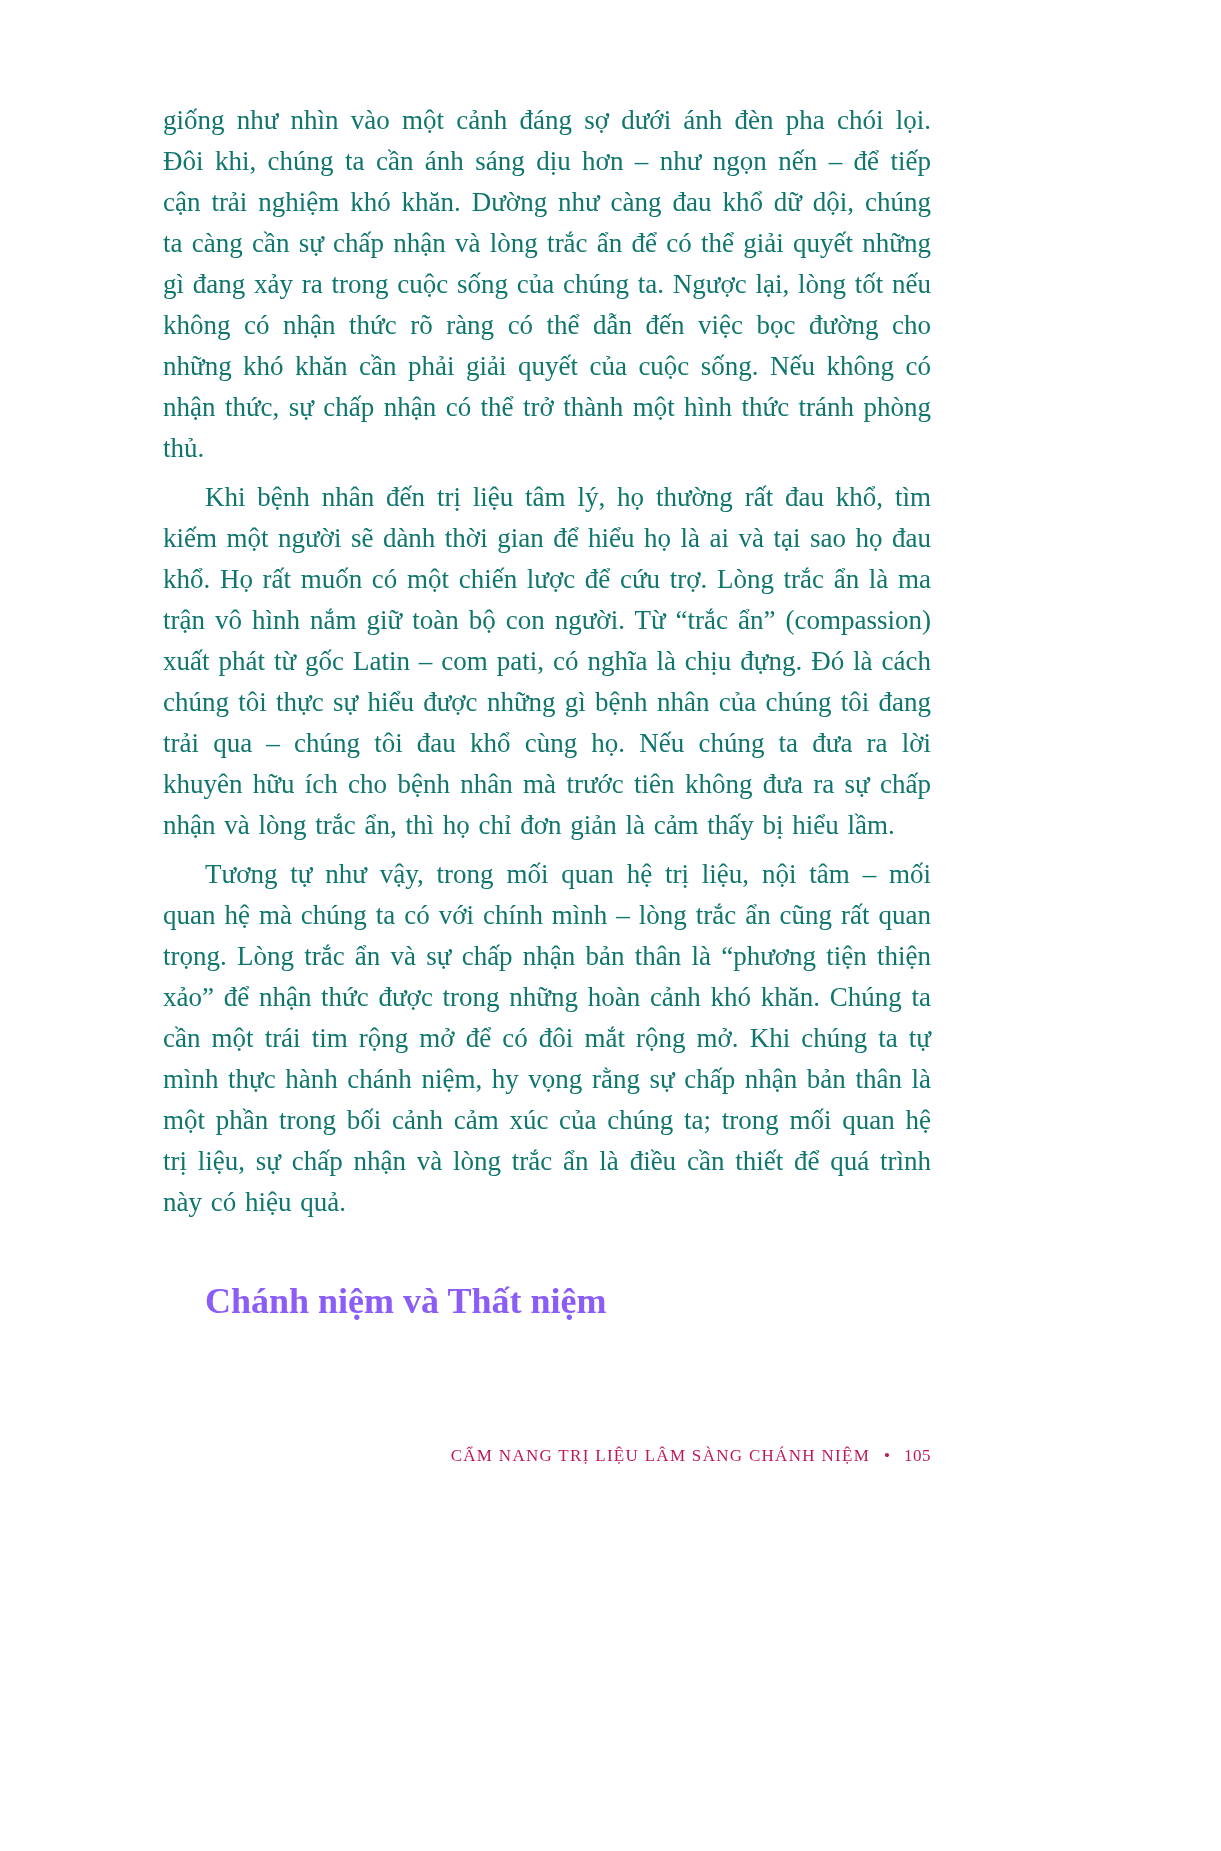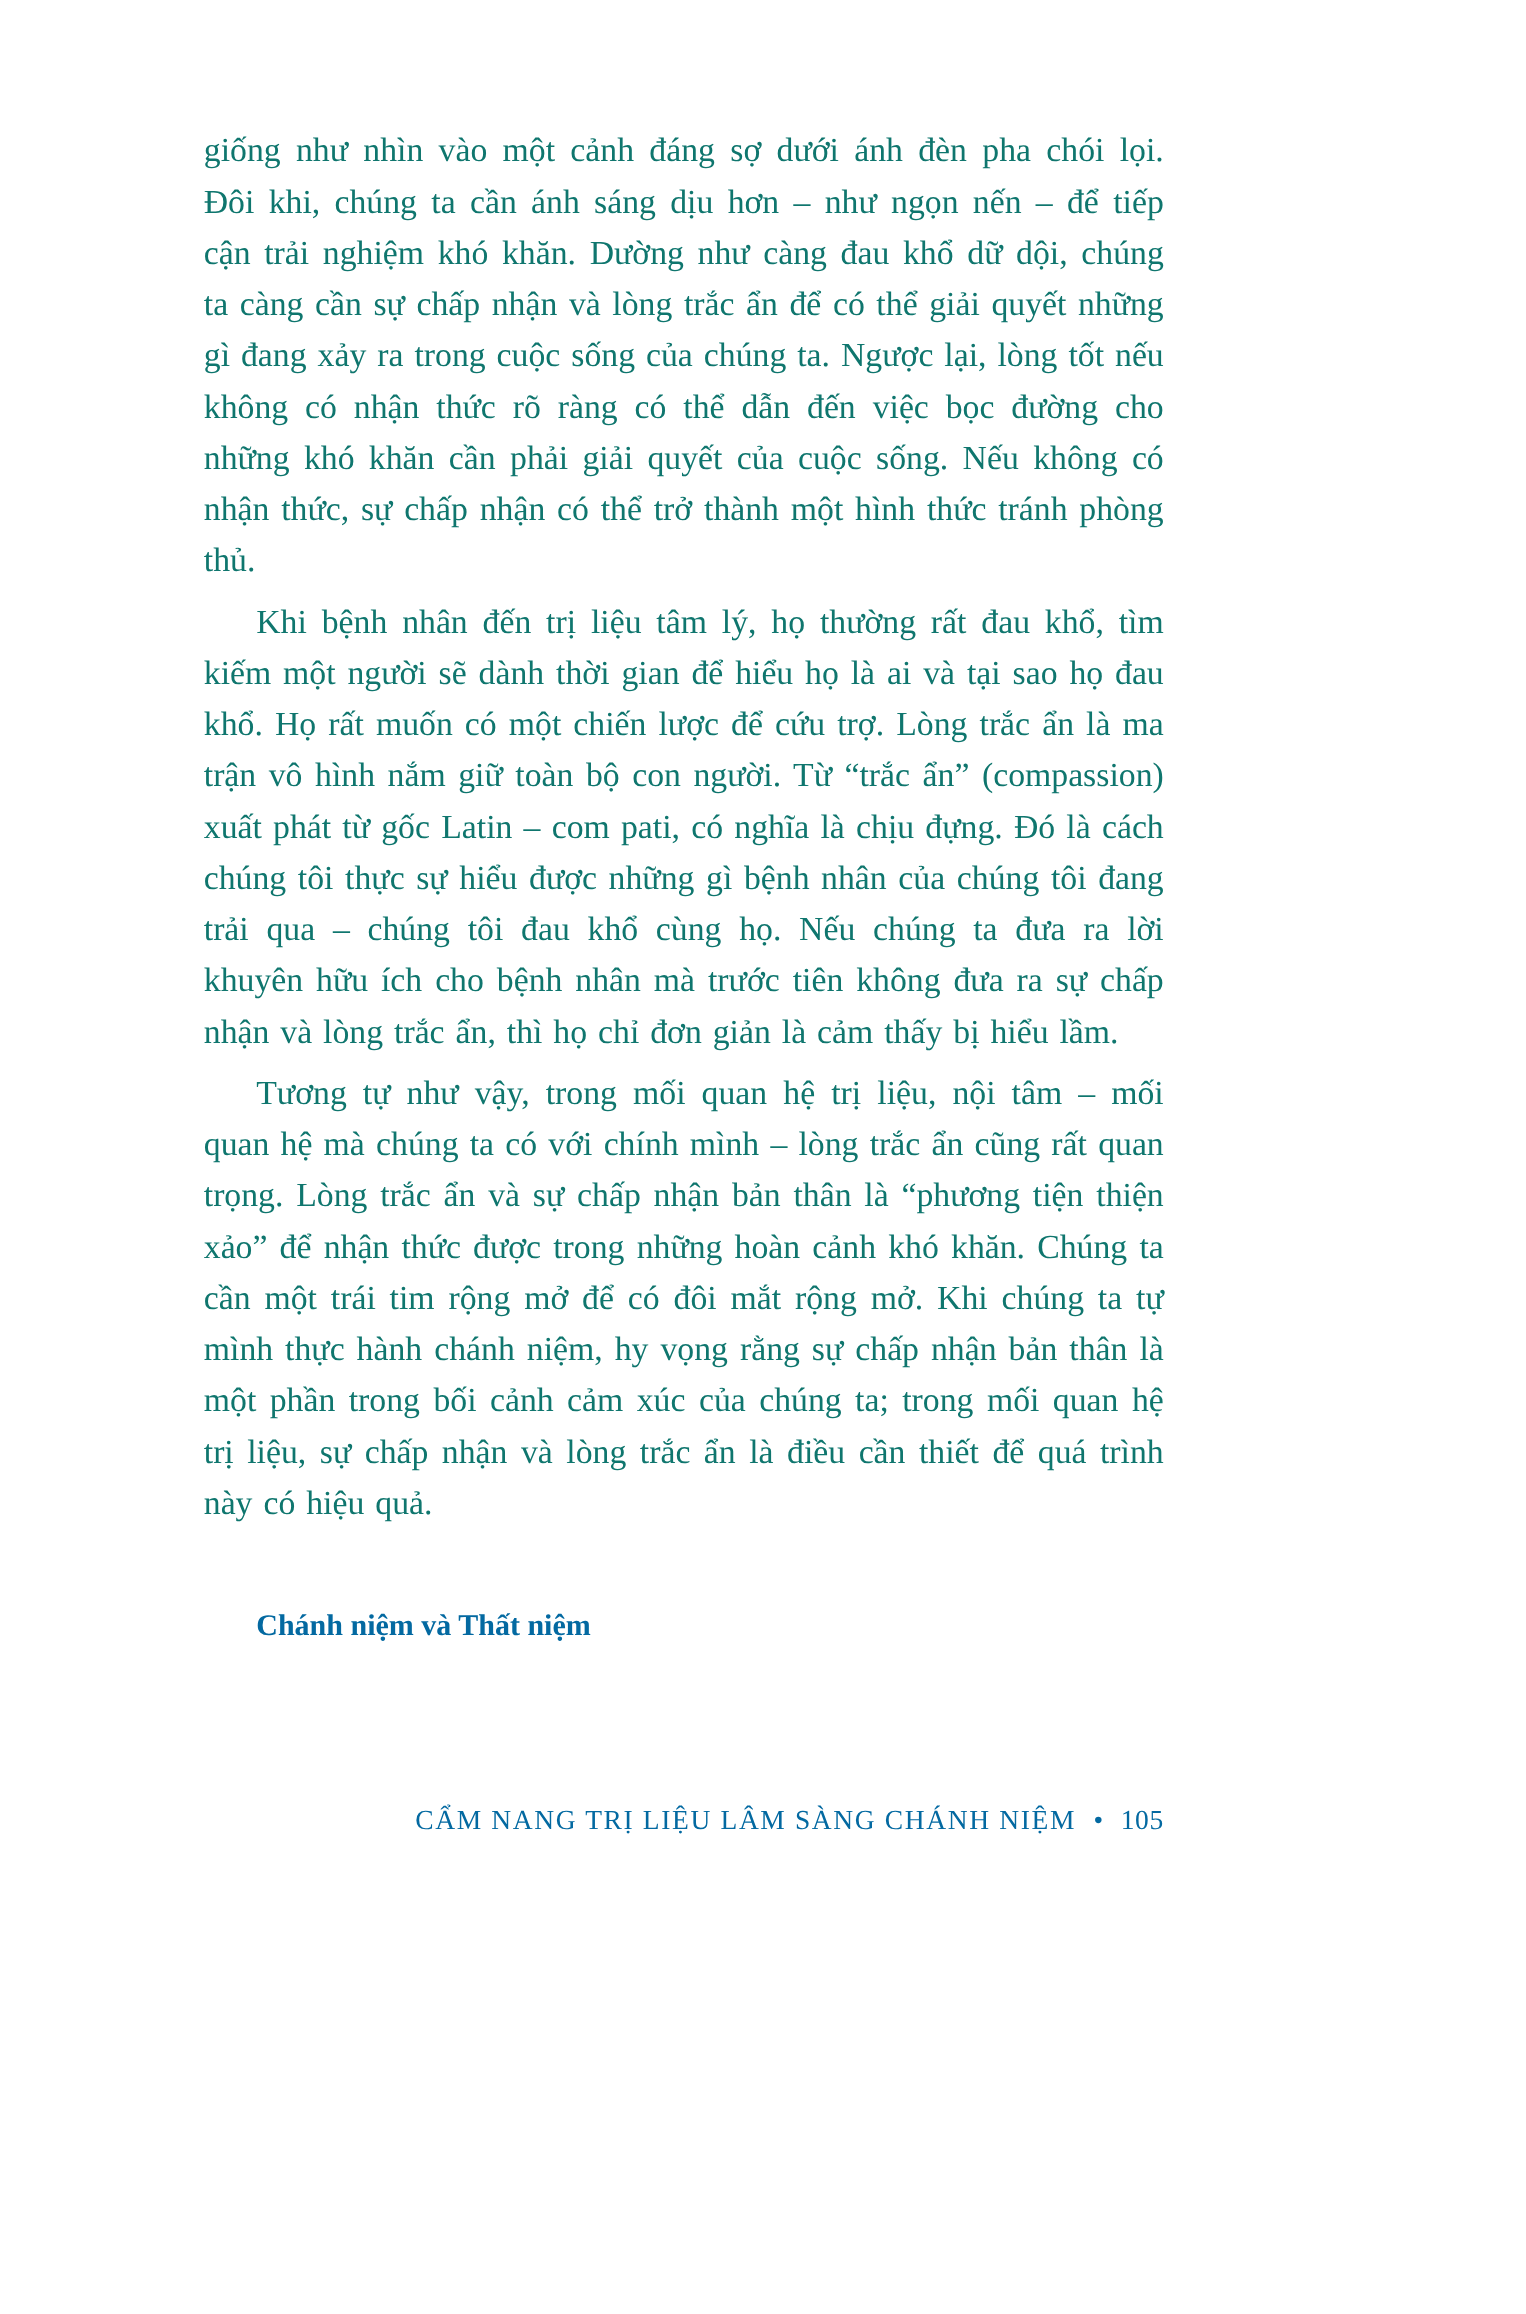--- a/index.html
+++ b/index.html
@@ -33,36 +33,36 @@
     margin: 0 0 8px 0;
     word-spacing: 2px;
     color: #0f766e;
   }
   .para.indent {
     text-indent: 42px;
   }
   .para .italic {
   }
   .heading {
-    font-size: 24px;
+    font-size: 36px;
     line-height: 41px;
     font-weight: bold;
     margin: 58px 0 16px 42px;
-    color: #0369a1;
+    color: #8b5cf6;
   }
   .footer {
     position: absolute;
     left: 163px;
     top: 1441px;
     width: 768px;
     text-align: right;
-    font-size: 22px;
+    font-size: 17px;
     line-height: 30px;
     letter-spacing: 1.3px;
-    color: #0369a1;
+    color: #be185d;
     white-space: nowrap;
   }
   .footer .sep {
     display: inline-block;
     margin: 0 14px;
     letter-spacing: 0;
   }
   .footer .pagenum {
     letter-spacing: 0.5px;
   }

